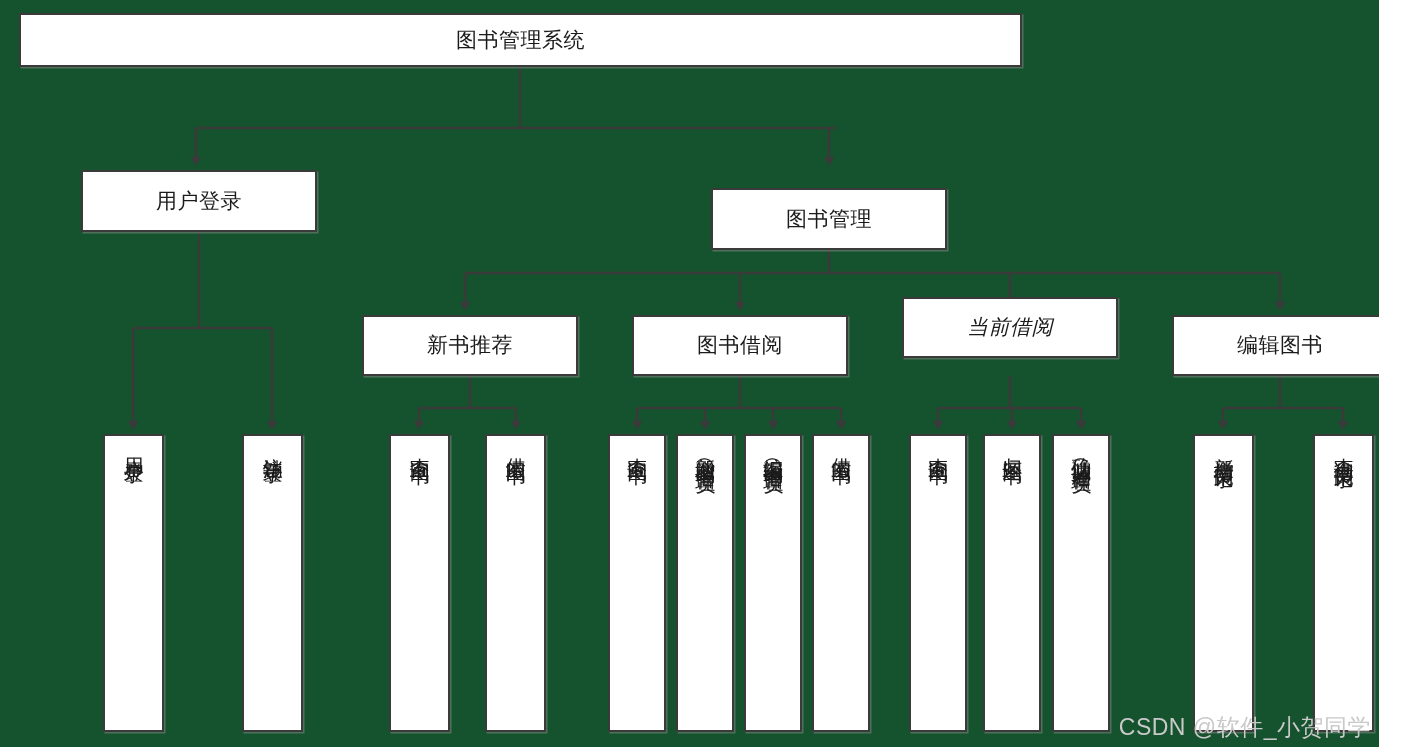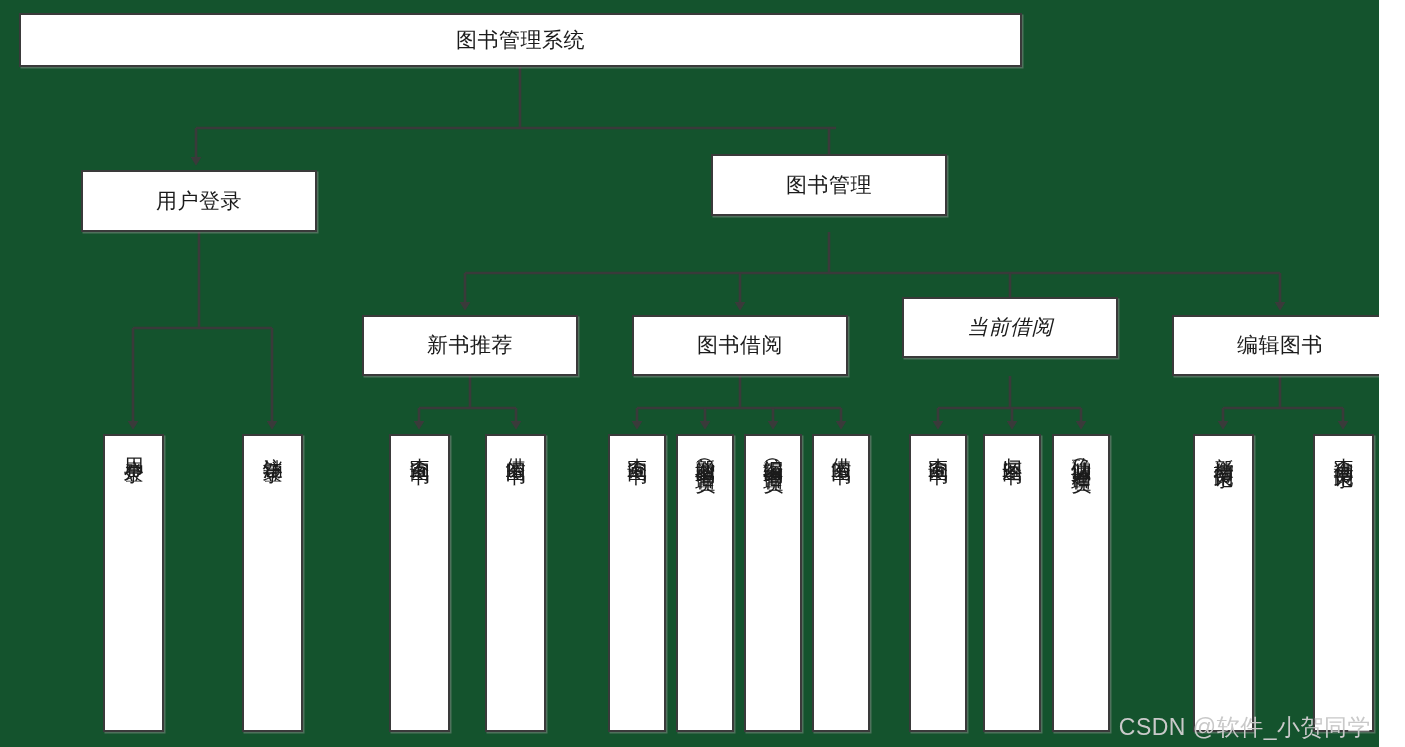--- a/index.html
+++ b/index.html
@@ -125,21 +125,21 @@
     </g>
   </svg>
 
   <div class="node horiz" style="left:19px; top:13px; width:1003px; height:54px;">
     <span class="node-label">图书管理系统</span>
   </div>
 
   <div class="node horiz" style="left:81px; top:170px; width:236px; height:62px;">
     <span class="node-label">用户登录</span>
   </div>
-  <div class="node horiz" style="left:711px; top:154px; width:236px; height:62px;">
+  <div class="node horiz" style="left:711px; top:188px; width:236px; height:62px;">
     <span class="node-label">图书管理</span>
   </div>
 
   <div class="node horiz" style="left:632px; top:315px; width:216px; height:61px;">
     <span class="node-label">图书借阅</span>
   </div>
   <div class="node horiz" style="left:362px; top:315px; width:216px; height:61px;">
     <span class="node-label">新书推荐</span>
   </div>
   <div class="node horiz" style="left:902px; top:297px; width:216px; height:61px;font-style:italic;">

